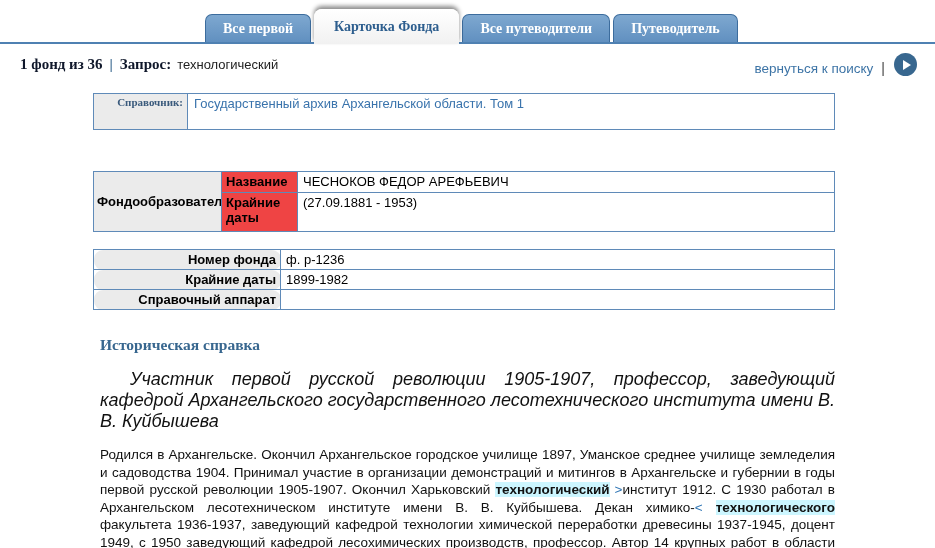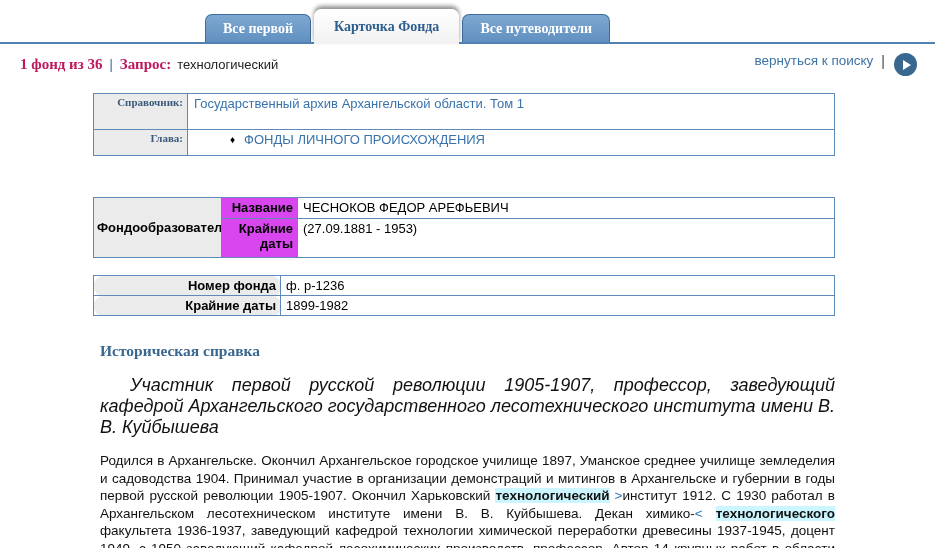--- a/index.html
+++ b/index.html
@@ -21,24 +21,24 @@
     height: 35px; line-height: 35px; padding: 0 20px;
     background: linear-gradient(#ffffff, #f1f1f1);
     color: #2d5e8e; border: none; border-radius: 8px 8px 0 0;
     margin-bottom: -2px; position: relative; z-index: 2;
     box-shadow: 0 -3px 4px rgba(0,0,0,0.45);
   }
 
   
   .resultbar { display: flex; justify-content: space-between; align-items: center; padding: 9px 18px 0 20px; }
   .rb-left { display: flex; align-items: baseline; }
-  .count, .qlabel { font-family: "Liberation Serif", serif; font-weight: bold; font-size: 15px; color: #be185d; }
+  .count, .qlabel { font-family: "Liberation Serif", serif; font-weight: bold; font-size: 15px; color: #0f172a; }
   .rb-sep { font-family: "Liberation Serif", serif; font-weight: bold; font-size: 15px; color: #38678f; margin: 0 7px; }
   .qvalue { font-size: 13px; color: #222; margin-left: 6px; }
-  .rb-right { display: flex; align-items: flex-start; }
+  .rb-right { display: flex; align-items: flex-end; }
   .back-link { color: #3d74a6; font-size: 13.5px; text-decoration: none; cursor: pointer; }
   .rb-sep2 { color: #444; font-size: 14px; margin: 0 9px 0 8px; }
   .nextbtn {
     width: 23px; height: 23px; border-radius: 50%; background: #38678f;
     display: flex; align-items: center; justify-content: center; cursor: pointer;
   }
   .tri { width: 0; height: 0; border-left: 8px solid #fff; border-top: 5px solid transparent; border-bottom: 5px solid transparent; margin-left: 2px; }
 
   
   table { border-collapse: collapse; margin-left: 93px; width: 742px; font-size: 13px; color: #000; table-layout: fixed; }
@@ -49,21 +49,21 @@
     font-family: "Liberation Serif", serif; font-weight: bold; font-size: 11px; color: #3a5a7c;
   }
   .t1 .r1 td { height: 36px; }
   .t1 .r2 td { height: 26px; }
   .t1 .val { padding-left: 6px; }
   .t1 .val a { color: #3973ac; text-decoration: none; cursor: pointer; }
   .bullet { margin-left: 36px; margin-right: 9px; color: #000; font-size: 10px; vertical-align: 1px; }
 
   .t2 { margin-top: 41px; }
   .t2 .group { width: 128px; background: #ebebeb; font-weight: bold; vertical-align: middle; padding-left: 3px; }
-  .t2 .sub { width: 76px; background: #d946ef; font-weight: bold; text-align: right; }
+  .t2 .sub { width: 76px; background: #ef4444; font-weight: bold; text-align: left; }
   .t2 .r1 td { height: 21px; }
   .t2 .r2 td { height: 39px; }
   .t2 .val { padding-left: 5px; }
 
   .t3 { margin-top: 17px; }
   .t3 .lblcell3 { width: 187px; background: #ebebeb; font-weight: bold; text-align: right; border-radius: 9px; }
   .t3 td { height: 19px; }
   .t3 .val { padding-left: 5px; }
 
   
@@ -82,20 +82,21 @@
 </head>
 <body>
 
 <div class="page">
 
   <div class="tabbar">
     <nav class="tabs">
       <a class="tab">Все первой</a>
       <a class="tab active">Карточка Фонда</a>
       <a class="tab">Все путеводители</a>
+      <a class="tab">Путеводитель</a>
     </nav>
   </div>
 
   <div class="resultbar">
     <div class="rb-left">
       <span class="count">1 фонд из 36</span>
       <span class="rb-sep">|</span>
       <span class="qlabel">Запрос:</span>
       <span class="qvalue">технологический</span>
     </div>
@@ -106,24 +107,20 @@
           <span class="tri"></span>
         </a>
     </div>
   </div>
 
   <table class="t1">
     <tbody>
         <tr class="r1">
       <td class="lblcell">Справочник:</td>
       <td class="val"><a>Государственный архив Архангельской области. Том 1</a></td>
-    </tr>
-    <tr class="r2">
-      <td class="lblcell">Глава:</td>
-      <td class="val"><span class="bullet">♦</span><a>ФОНДЫ ЛИЧНОГО ПРОИСХОЖДЕНИЯ</a></td>
     </tr>
   </tbody>
     </table>
 
   <table class="t2">
     <tbody>
         <tr class="r1">
       <td class="group" rowspan="2">Фондообразователь</td>
       <td class="sub">Название</td>
       <td class="val">ЧЕСНОКОВ ФЕДОР АРЕФЬЕВИЧ</td>
@@ -138,20 +135,24 @@
   <table class="t3">
     <tbody>
         <tr>
       <td class="lblcell3">Номер фонда</td>
       <td class="val">ф. р-1236</td>
     </tr>
     <tr>
       <td class="lblcell3">Крайние даты</td>
       <td class="val">1899-1982</td>
     </tr>
+    <tr>
+      <td class="lblcell3">Справочный аппарат</td>
+      <td class="val"></td>
+    </tr>
   </tbody>
     </table>
 
   <div class="history">
     <h2>Историческая справка</h2>
     <p class="lead">Участник первой русской революции 1905-1907, профессор, заведующий кафедрой Архангельского государственного лесотехнического института имени В. В. Куйбышева</p>
     <p class="bodytext"><span>Родился в Архангельске. Окончил Архангельское городское училище 1897, Уманское среднее училище земледелия и садоводства 1904. Принимал участие в организации демонстраций и митингов в Архангельске и губернии в годы первой русской революции 1905-1907. Окончил Харьковский </span><span class="hit">технологический</span><a class="arrow">&gt;</a><span>институт 1912. С 1930 работал в Архангельском лесотехническом институте имени В. В. Куйбышева. Декан химико-</span><a class="arrow">&lt;</a><span class="hit">технологического</span><span> факультета 1936-1937, заведующий кафедрой технологии химической переработки древесины 1937-1945, доцент 1949, с 1950 заведующий кафедрой лесохимических производств, профессор. Автор 14 крупных работ в области химической</span></p>
   </div>
 
 </div>

